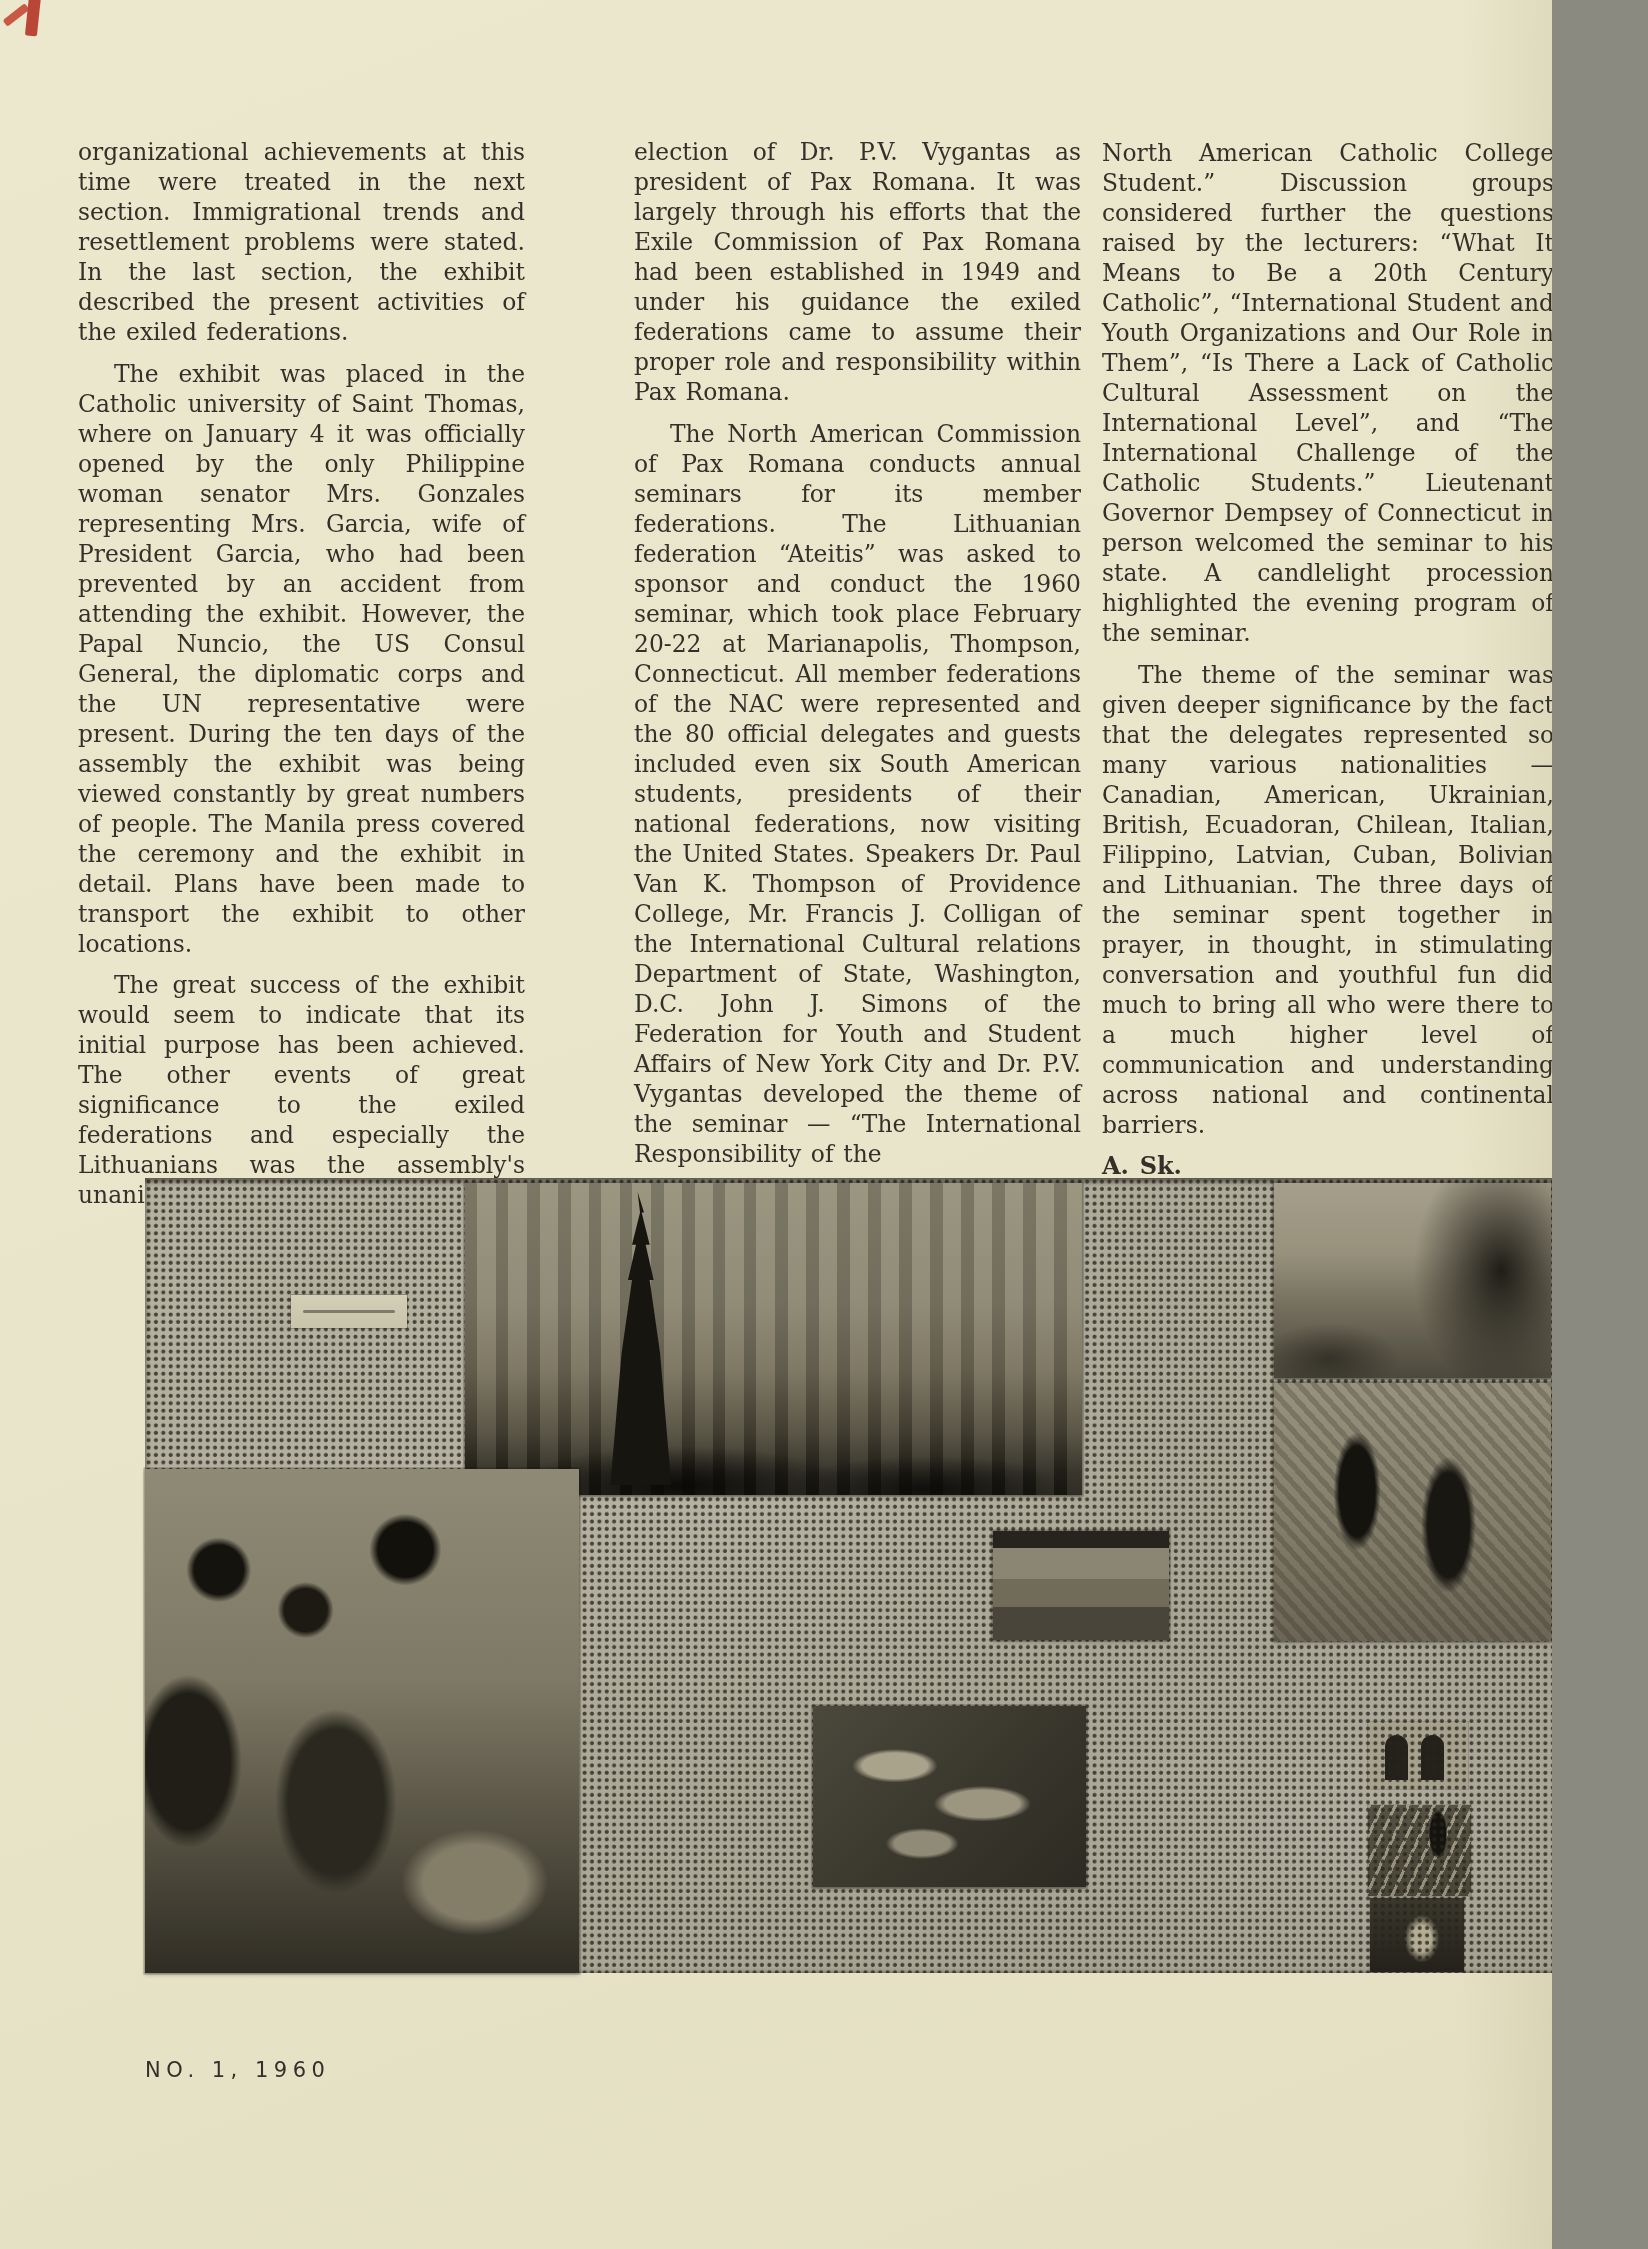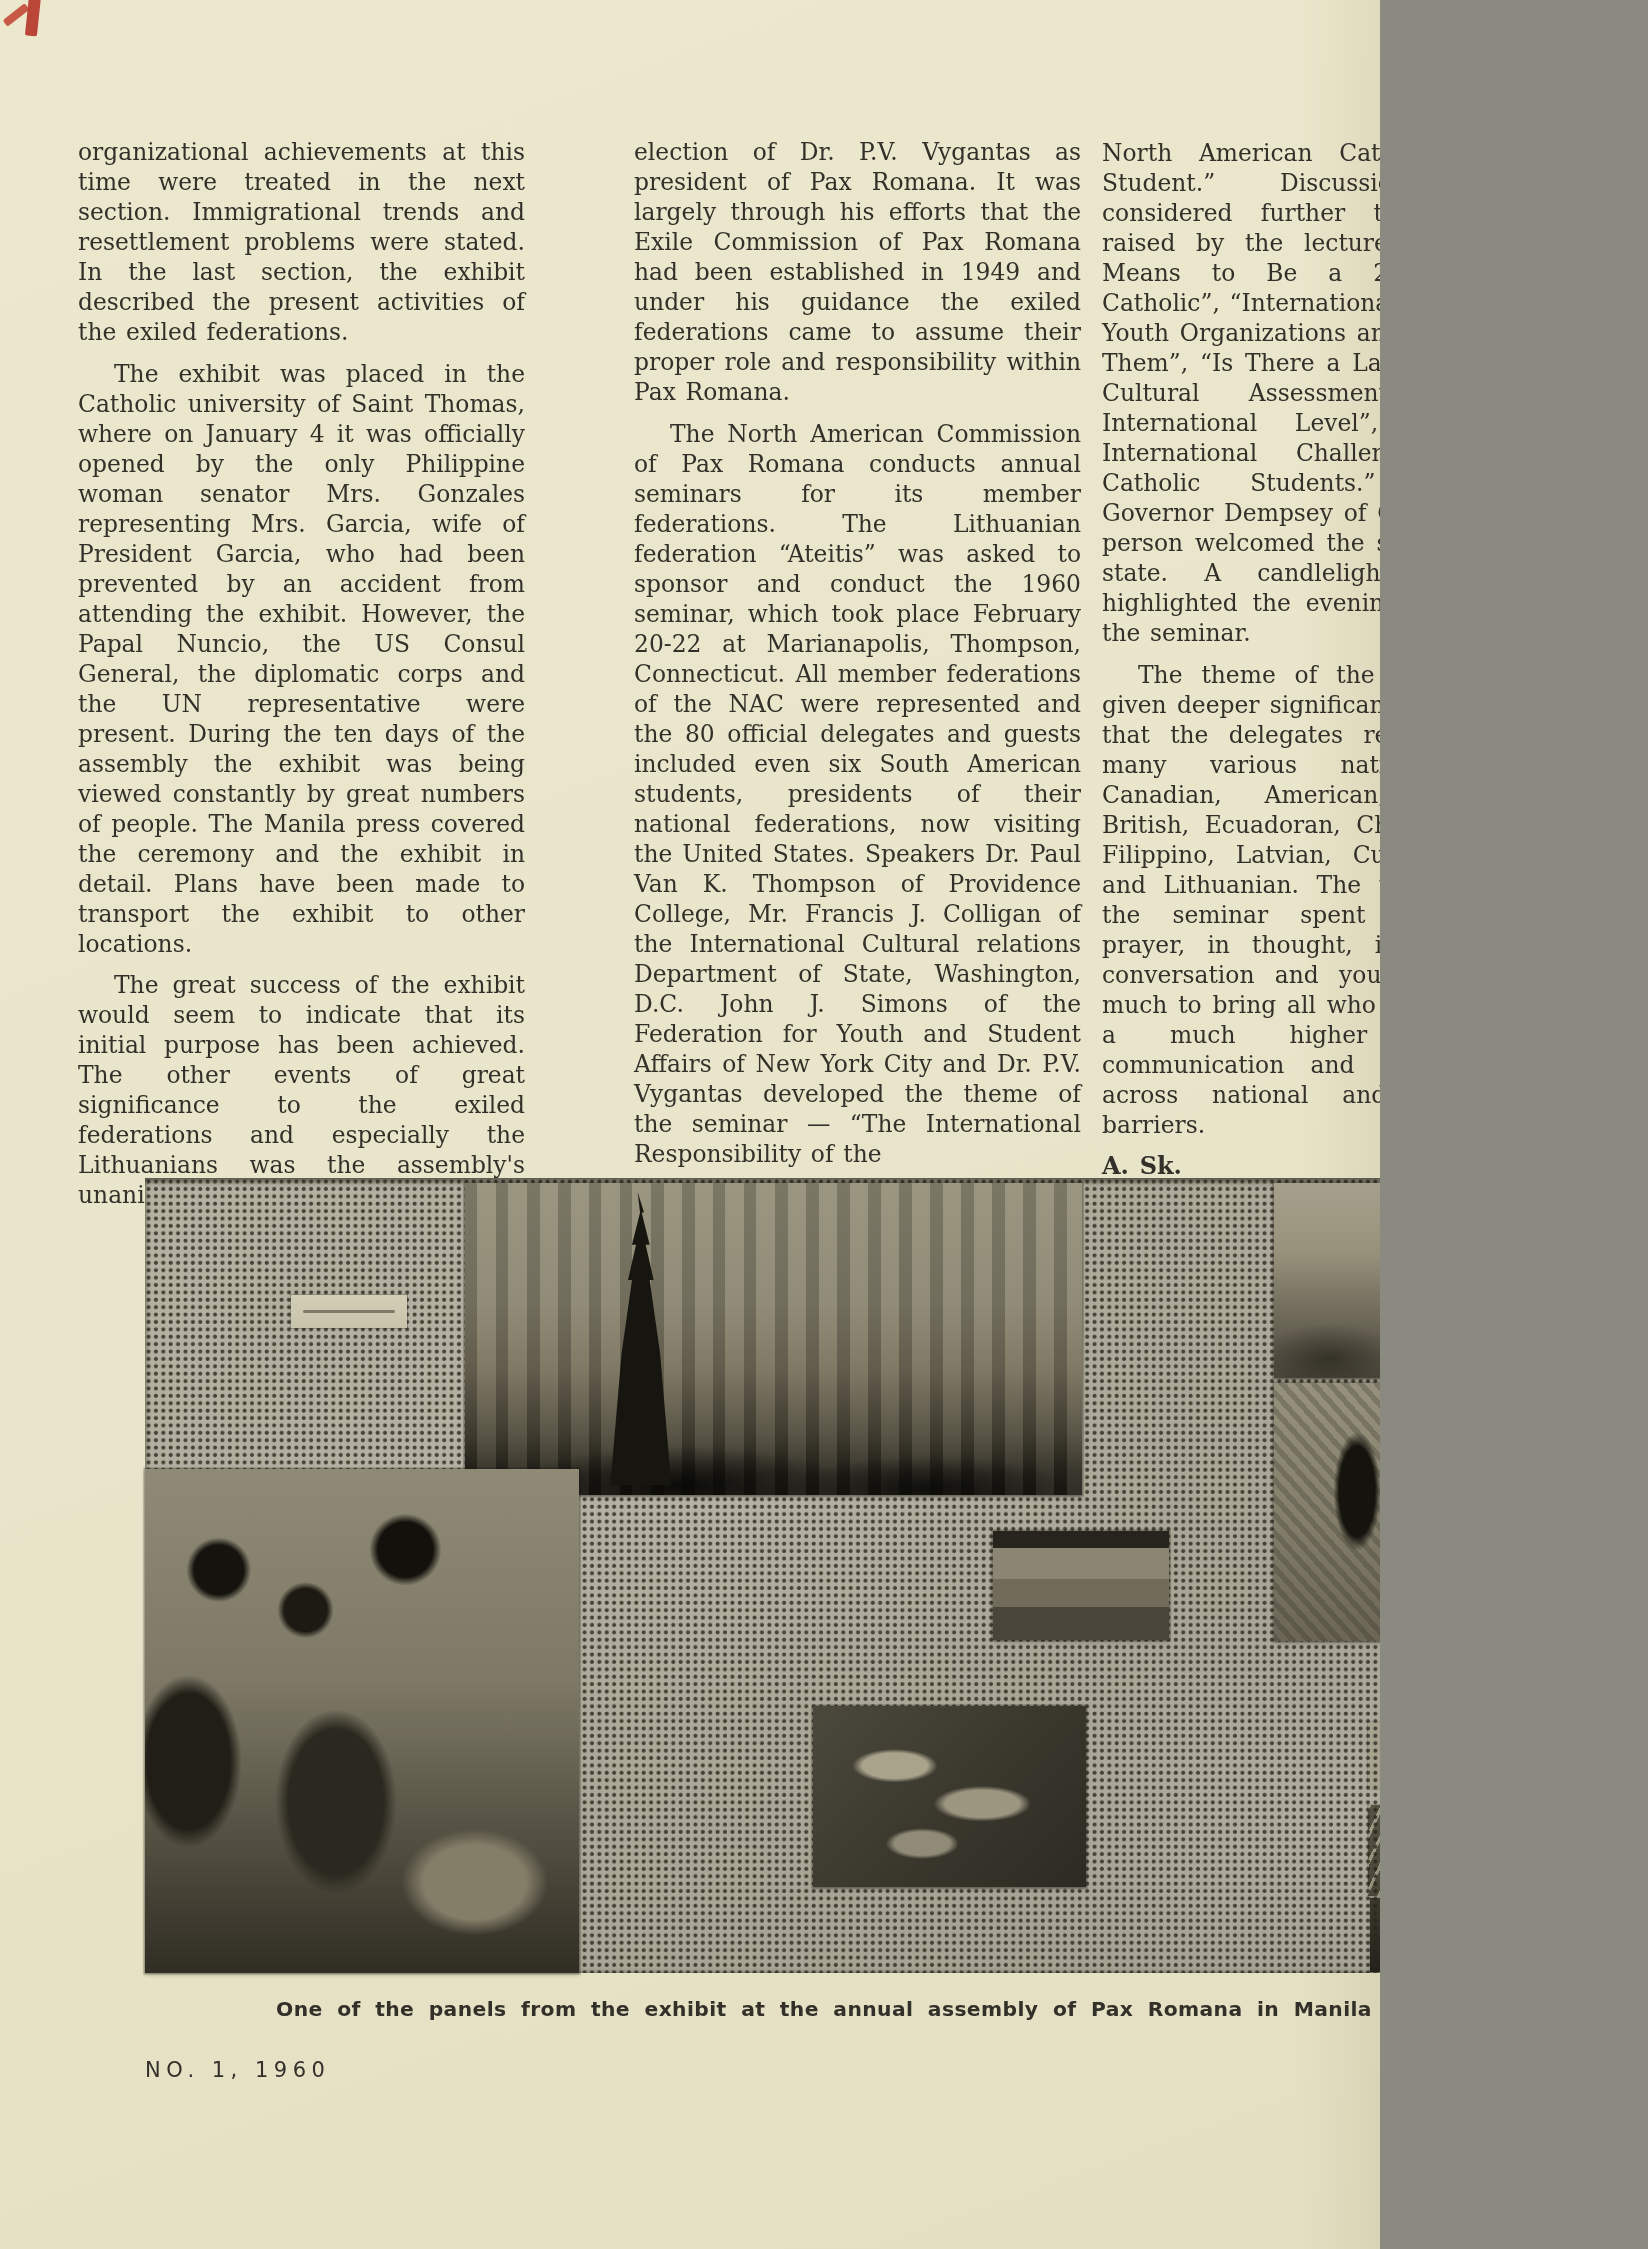--- a/index.html
+++ b/index.html
@@ -1,18 +1,18 @@
 <!DOCTYPE html>
 <html style="font-size:12.5px"><head>
 <meta charset="utf-8">
 <style>
   html,body{margin:0;padding:0;background:#8a8a80;}
   #page{
     position:relative;
-    width:1380px;height:2250px;
+    width:1552px;height:2250px;
     background:
       linear-gradient(to right, rgba(0,0,0,0) 0 94%, rgba(120,110,70,.10) 100%),
       linear-gradient(160deg,#ece8cd 0%,#e9e5ca 50%,#e4dfc2 100%);
     overflow:hidden;
     font-family:"DejaVu Serif", serif;
     color:#33302a;
   }
   
   .red-mark-v{position:absolute;left:26.6px;top:-4.7px;width:11.7px;height:41px;background:#b5372b;transform:rotate(6deg);border-radius:2.3px;opacity:.92;}
   .red-mark-d{position:absolute;left:1.6px;top:11px;width:28px;height:7.8px;background:#c2402f;transform:rotate(-38deg);border-radius:2.3px;opacity:.85;}
@@ -186,19 +186,18 @@
       <div class="tower"></div>
     </div>
     <div class="photo above" id="ph-street"></div>
     <div class="photo above" id="ph-men"></div>
     <div class="photo above" id="ph-crowd"></div>
     <div class="photo above" id="ph-ruins-sm"></div>
     <div class="photo above" id="ph-victims"></div>
     <div id="panel-label"></div>
   </div>
 
-  <div id="caption">One of the panels from the exhibit at the annual assembly of Pax Romana in Manila</div>
 
   <div id="footer-issue">NO. 1, 1960</div>
   <div id="page-number">29</div>
 
 </div>
 
 
 </body></html>

